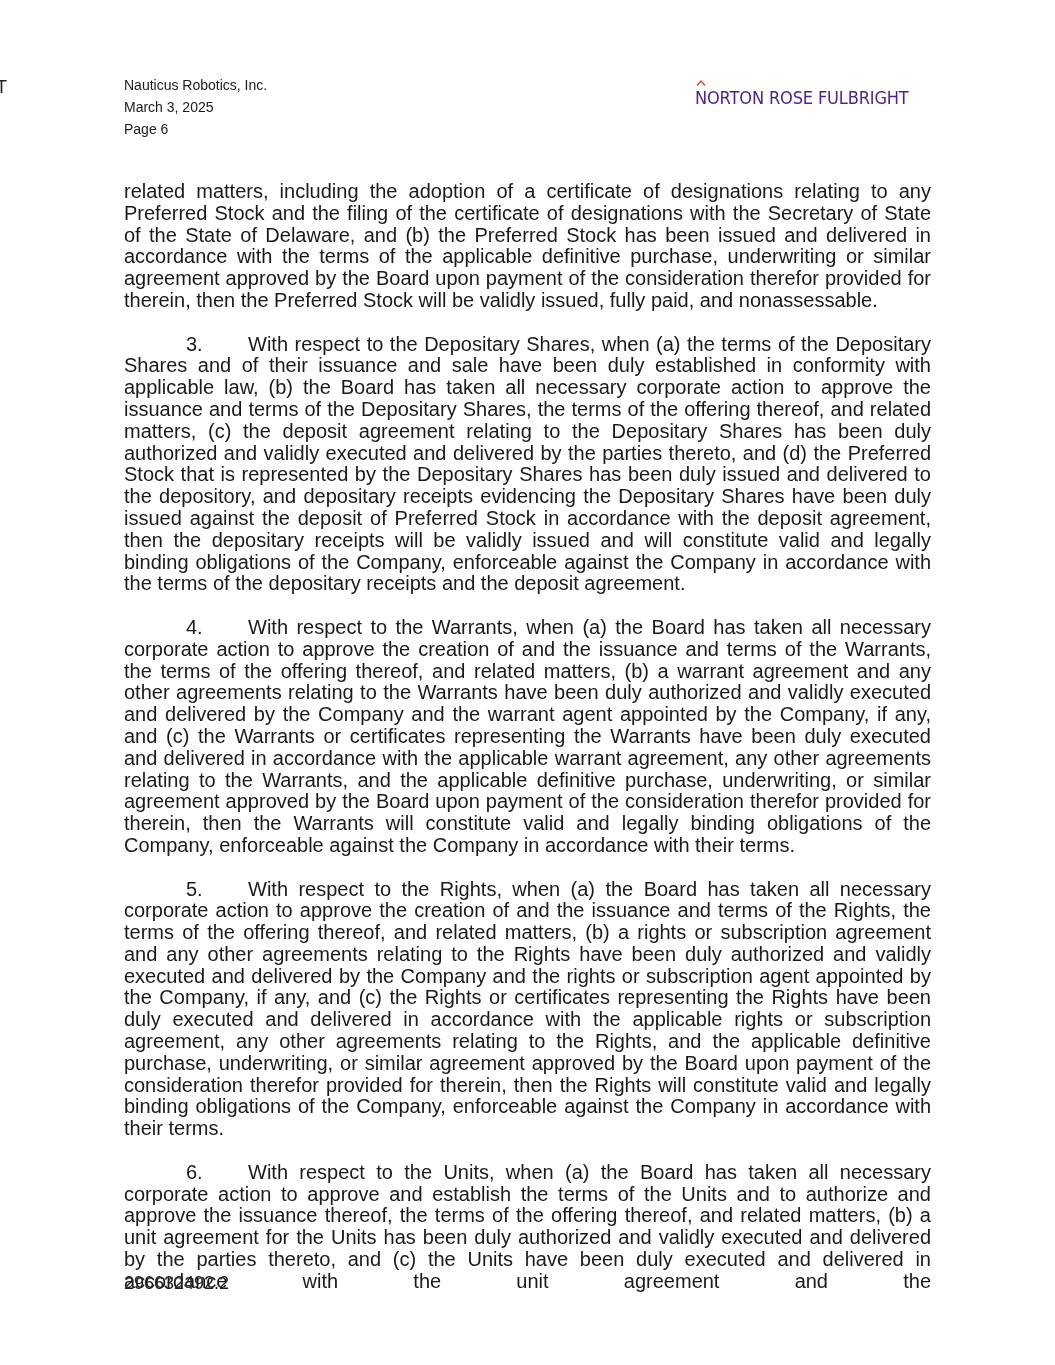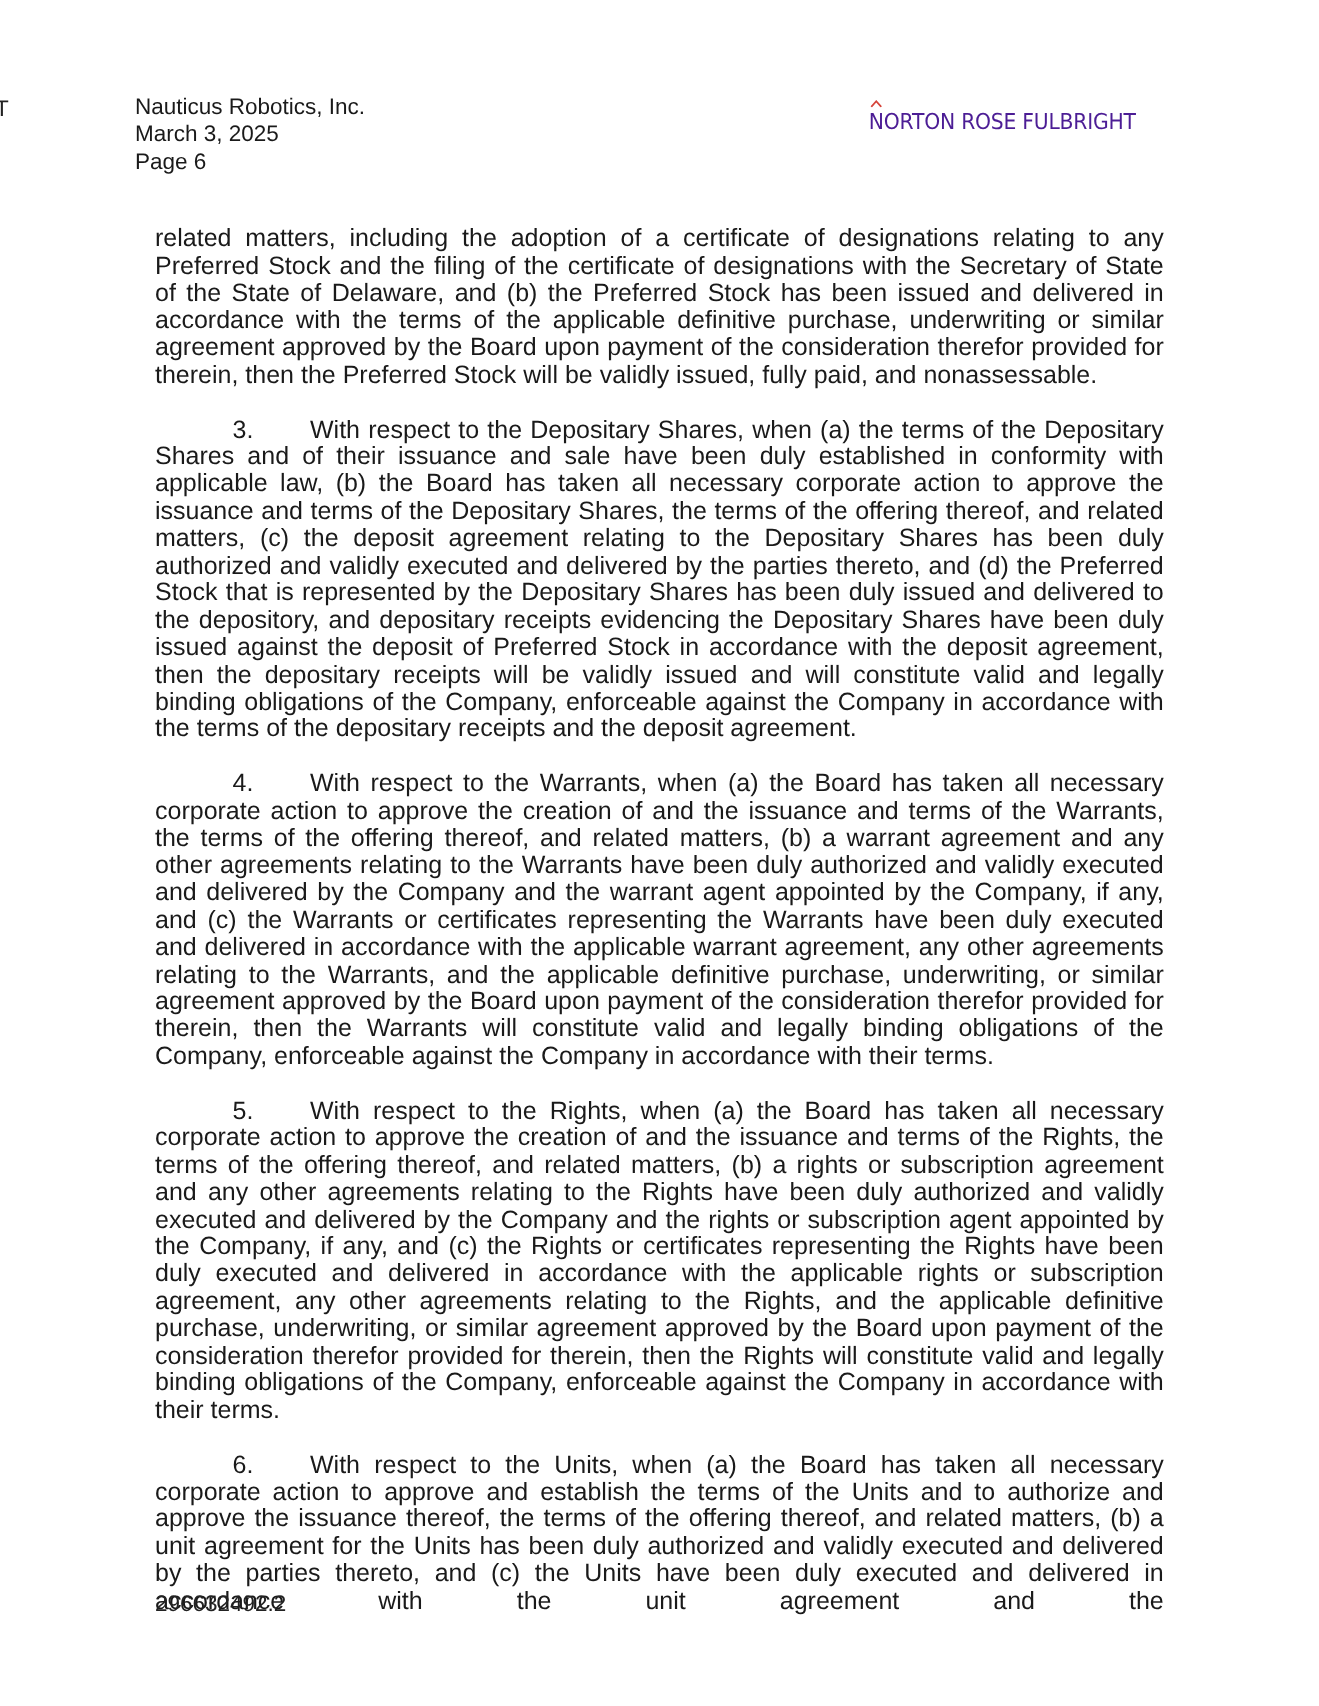--- a/index.html
+++ b/index.html
@@ -18,23 +18,23 @@
     .edge-mark {
       position: absolute;
       left: -4px;
       top: 76px;
       font-size: 18px;
       line-height: 22px;
       color: #222;
     }
     .header-block {
       position: absolute;
-      left: 108px;
+      left: 124px;
       top: 74px;
-      font-size: 18px;
+      font-size: 14px;
       line-height: 22px;
     }
     .header-block div { white-space: nowrap; }
     .logo {
       position: absolute;
       left: 695px;
       top: 80px;
       width: 240px;
       height: 32px;
       color: #4c1d95;

